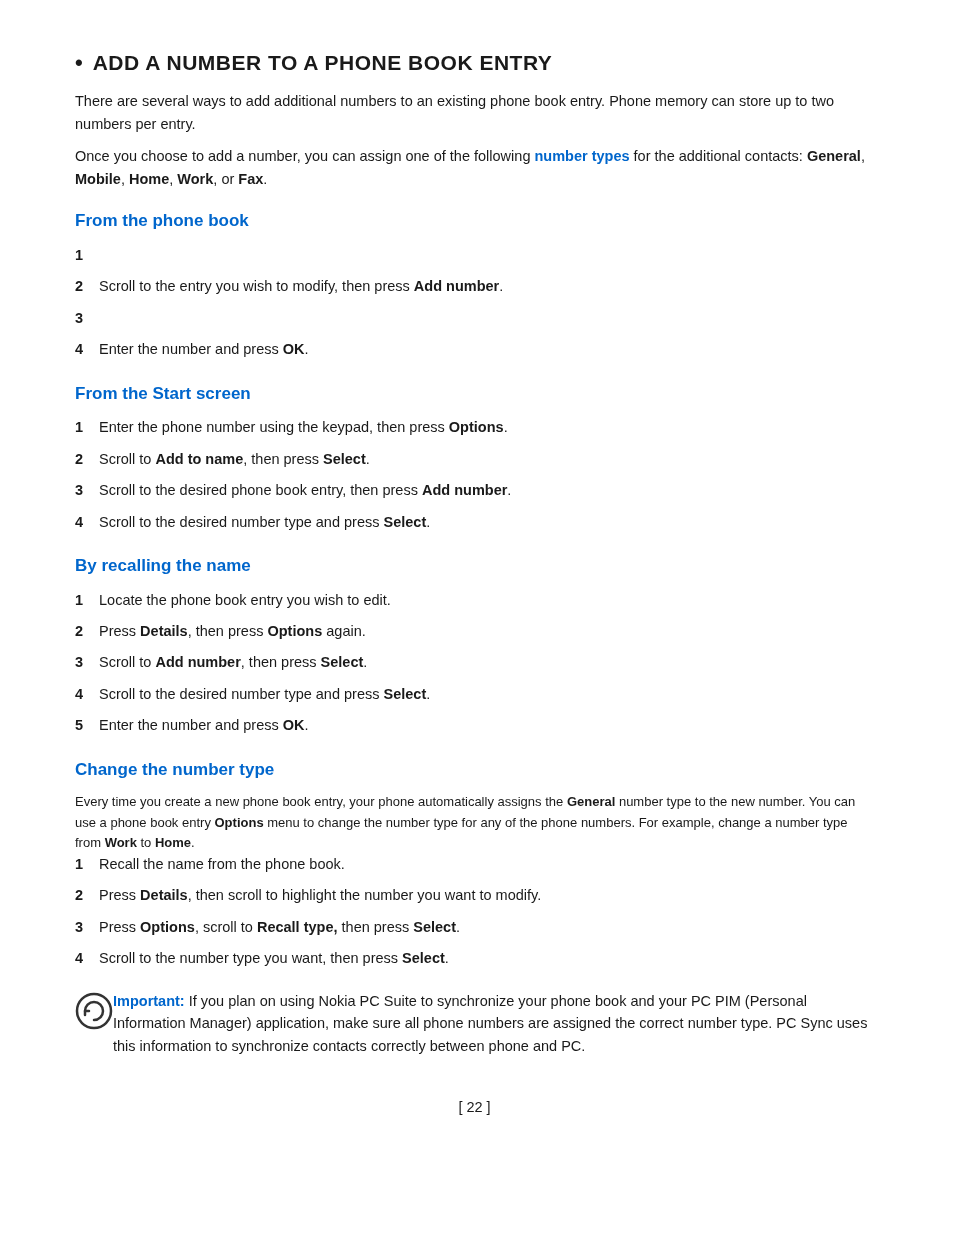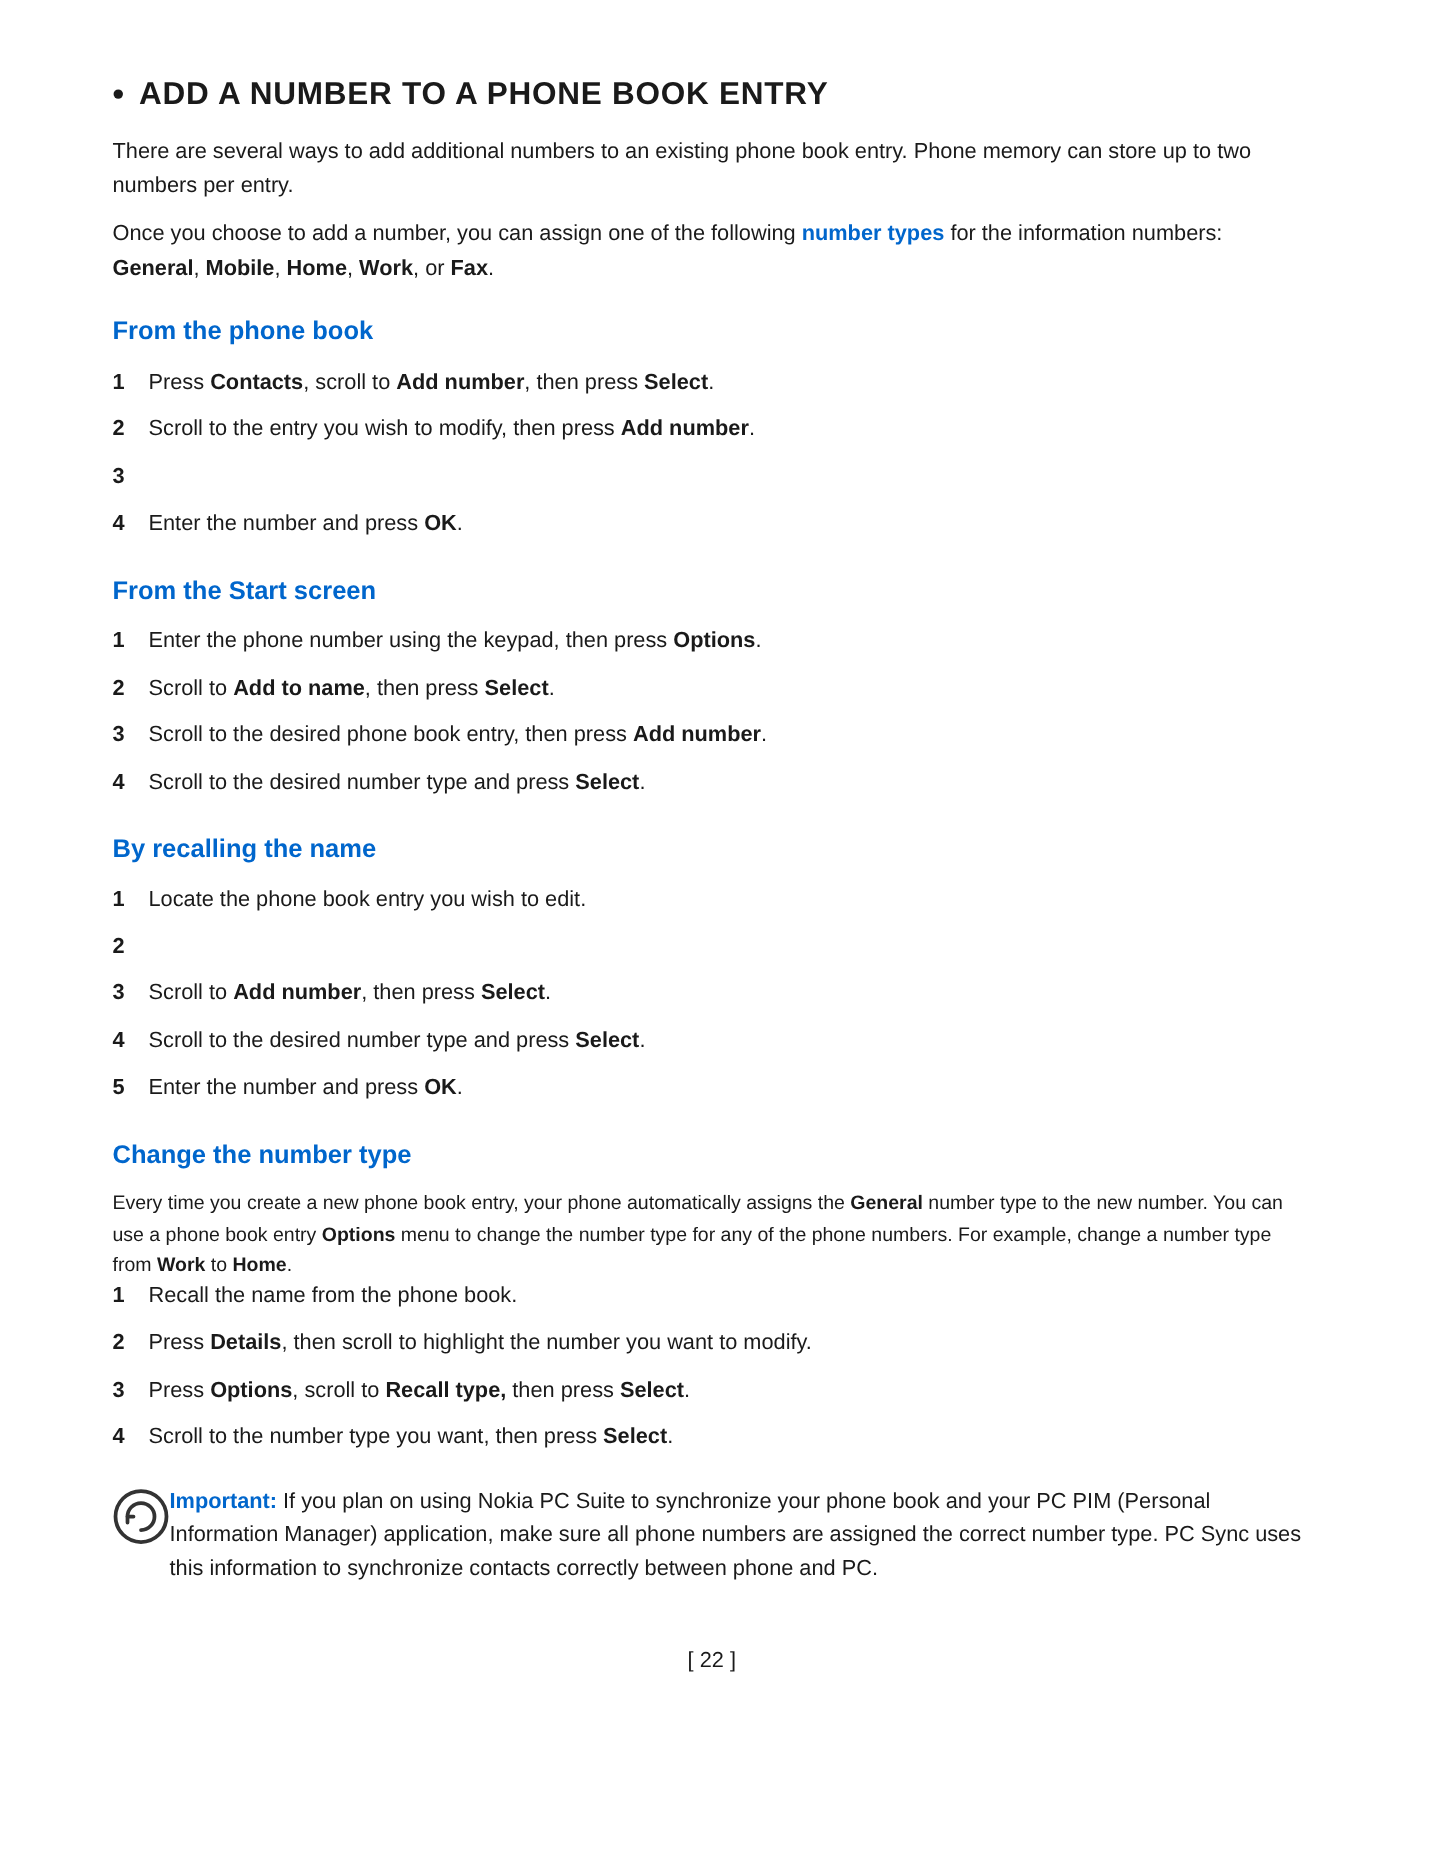--- a/index.html
+++ b/index.html
@@ -158,29 +158,28 @@
 <div class="page-content">
 
   <div class="main-heading">
     <span class="bullet-dot">•</span>
     <h1 class="main-title">ADD A NUMBER TO A PHONE BOOK ENTRY</h1>
   </div>
 
   <p class="intro-text">There are several ways to add additional numbers to an existing phone book entry. Phone memory can store up to two numbers per entry.</p>
 
   <p class="intro-text2">
-    <span>Once you choose to add a number, you can assign one of the following </span><span class="blue-link">number types</span><span> for the information numbers: </span><span> <b>General</b>, <b>Mobile</b>, <b>Home</b>, <b>Work</b>, or <b>Fax</b>.</span>
+    <span>Once you choose to add a number, you can assign one of the following </span><span class="blue-link">number types</span><span> for the additional contacts: </span><span> <b>General</b>, <b>Mobile</b>, <b>Home</b>, <b>Work</b>, or <b>Fax</b>.</span>
   </p>
 
   <div class="section-block">
     <h2 class="section-heading">From the phone book</h2>
     <ol class="steps-list">
       <li>
         <span class="step-num">1</span>
-        <span class="step-text">Press <b>Contacts</b>, scroll to <b>Add number</b>, then press <b>Select</b>.</span>
       </li>
       <li>
         <span class="step-num">2</span>
         <span class="step-text">Scroll to the entry you wish to modify, then press <b>Add number</b>.</span>
       </li>
       <li>
         <span class="step-num">3</span>
       </li>
       <li>
         <span class="step-num">4</span>
@@ -213,20 +212,21 @@
 
   <div class="section-block">
     <h2 class="section-heading">By recalling the name</h2>
     <ol class="steps-list">
       <li>
         <span class="step-num">1</span>
         <span class="step-text">Locate the phone book entry you wish to edit.</span>
       </li>
       <li>
         <span class="step-num">2</span>
+        <span class="step-text">Press <b>Details</b>, then press <b>Options</b> again.</span>
       </li>
       <li>
         <span class="step-num">3</span>
         <span class="step-text">Scroll to <b>Add number</b>, then press <b>Select</b>.</span>
       </li>
       <li>
         <span class="step-num">4</span>
         <span class="step-text">Scroll to the desired number type and press <b>Select</b>.</span>
       </li>
       <li>

